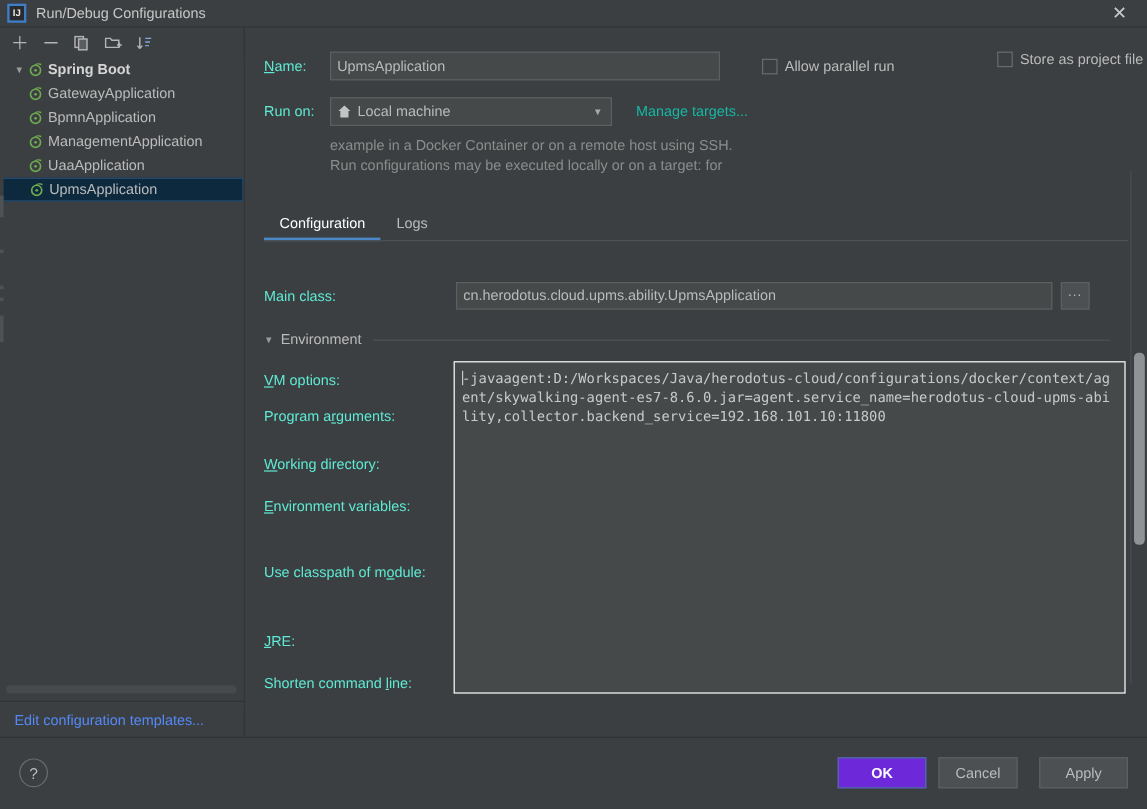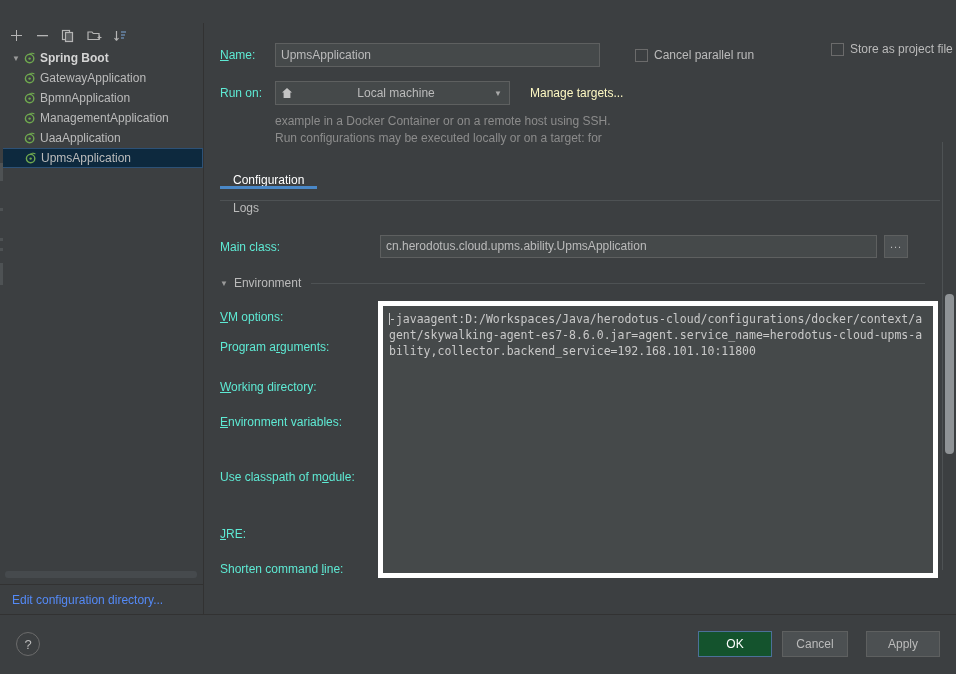--- a/index.html
+++ b/index.html
@@ -121,36 +121,36 @@
   .cbox {
     width: 13px; height: 13px; border: 1px solid #6b6b6b; background: #3c3f41;
     flex: 0 0 auto; position: relative;
   }
   .cb-text { font-size: 12px; color: #bbbbbb; white-space: nowrap; }
 
   .runon-label { position: absolute; left: 15px; top: 63px; }
   .combo {
     position: absolute; left: 70px; top: 58px; width: 235px; height: 24px;
     background: #45494a; border: 1px solid #5e6060;
-    display: flex; align-items: center; padding: 0 4px; text-align: center;
+    display: flex; align-items: center; padding: 0 4px;
   }
   .combo-icon { width: 14px; height: 14px; margin-right: 4px; display: flex; align-items: center; justify-content: center; }
   .combo-text { font-size: 12px; color: #bbbbbb; flex: 1; }
   .combo-arrow { font-size: 8px; color: #a9a9a9; margin-right: 3px; }
-  .manage-link { position: absolute; left: 325px; top: 63px; color: #fef9c3; font-size: 12px; }
+  .manage-link { position: absolute; left: 325px; top: 63px; color: #14b8a6; font-size: 12px; }
 
   .hint {
     position: absolute; left: 70px; top: 90px; width: 420px;
     font-size: 12px; color: #8c8c8c; line-height: 17px;
   }
 
   
   .tabs {
     position: absolute; left: 15px; top: 150px; width: 720px; height: 28px;
-    display: flex; align-items: flex-start; gap: 14px; flex-direction: column;
+    display: flex; align-items: flex-start; gap: 0;
   }
   .tab {
     height: 26px; padding: 0 13px; font-size: 12px; color: #bbbbbb;
     display: flex; align-items: center; position: relative;
   }
   .tab.active { color: #ffffff; }
   .tab.active::after {
     content: ""; position: absolute; left: 0; bottom: -2px; width: 100%; height: 3px;
     background: #4a88c7;
   }
@@ -190,21 +190,21 @@
   .vm-label    { top: 102px; }
   .prog-label  { top: 132px; }
   .work-label  { top: 172px; }
   .envv-label  { top: 207px; }
   .cp-label    { top: 262px; }
   .jre-label   { top: 319px; }
   .short-label { top: 354px; }
 
   .vm-textarea {
     position: absolute; left: 173px; top: 93px; width: 560px; height: 277px;
-    background: #45494a; border: 5px solid #ffffff;
+    background: #45494a; border: 1px solid #ffffff;
     padding: 5px 6px;
     font-family: "DejaVu Sans Mono", monospace;
     font-size: 11.5px; line-height: 16px; color: #c9c9c9;
     white-space: pre-wrap; word-break: break-all; overflow: hidden;
   }
   .caret {
     display: inline-block; width: 1px; height: 12px; background: #c9c9c9;
     vertical-align: -2px; margin-right: -1px;
   }
 
@@ -231,30 +231,37 @@
     position: absolute; left: 16px; top: 17px; width: 24px; height: 24px;
     border: 1px solid #6b6b6b; border-radius: 50%;
     display: flex; align-items: center; justify-content: center;
     color: #bbbbbb; font-size: 13px;
   }
   .btn {
     position: absolute; top: 16px; height: 26px;
     display: flex; align-items: center; justify-content: center;
     font-size: 12px; border: 1px solid #5e6060; background: #4c5052; color: #bbbbbb;
   }
-  .btn.primary { background: #14532d; border-color: #4c7099; color: #ffffff; font-weight: normal; }
+  .btn.primary { background: #6d28d9; border-color: #4c7099; color: #ffffff; font-weight: bold; }
   .btn-ok     { left: 698px; width: 74px; }
   .btn-cancel { left: 782px; width: 66px; }
   .btn-apply  { left: 866px; width: 74px; }
 </style>
 </head>
 <body>
 
 <div class="app">
 
+  <div class="titlebar">
+    <div class="ij-logo">
+      <span>IJ</span>
+    </div>
+    <div class="title-text">Run/Debug Configurations</div>
+    <div class="close-btn">✕</div>
+  </div>
 
   <div class="left-panel">
 
     <div class="lp-toolbar">
       <div class="tb-icon">
         <svg width="13" height="13" viewBox="0 0 13 13">
             <path d="M6 1h1v11H6z M1 6h11v1H1z" fill="#b5b5b5"></path>
           </svg>
       </div>
       <div class="tb-icon">
@@ -361,34 +368,34 @@
       <div class="lp-edge-tick" style="top:115px;height:18px;"></div>
       <div class="lp-edge-tick" style="top:160px;height:3px;"></div>
       <div class="lp-edge-tick" style="top:190px;height:3px;"></div>
       <div class="lp-edge-tick" style="top:200px;height:3px;"></div>
       <div class="lp-edge-tick" style="top:215px;height:22px;"></div>
     </div>
 
     <div class="lp-hscroll"></div>
 
     <div class="lp-bottom">
-      <span class="link">Edit configuration directory...</span>
+      <span class="link">Edit configuration templates...</span>
     </div>
   </div>
 
   <div class="right-panel">
 
     <div class="lbl name-label">
       <span class="underline-char">N</span><span>ame:</span>
     </div>
     <div class="name-input">UpmsApplication</div>
 
     <div class="cb-wrap" style="left:430px; top:25px;">
       <span class="cbox"></span>
-      <span class="cb-text">Cancel parallel run</span>
+      <span class="cb-text">Allow parallel run</span>
     </div>
 
     <div class="cb-wrap" style="left:578px; top:19px;padding-left:48px;">
       <span class="cbox"></span>
       <span class="cb-text">Store as project file</span>
       <span style="display:flex;align-items:center;">
         <svg width="12" height="12" viewBox="0 0 12 12">
           <circle cx="6" cy="6" r="2" fill="none" stroke="#9a9a9a" stroke-width="1.3"></circle>
           <path d="M6 0.8v1.6M6 9.6v1.6M0.8 6h1.6M9.6 6h1.6M2.3 2.3l1.1 1.1M8.6 8.6l1.1 1.1M9.7 2.3L8.6 3.4M3.4 8.6L2.3 9.7" stroke="#9a9a9a" stroke-width="1.3"></path>
         </svg>

